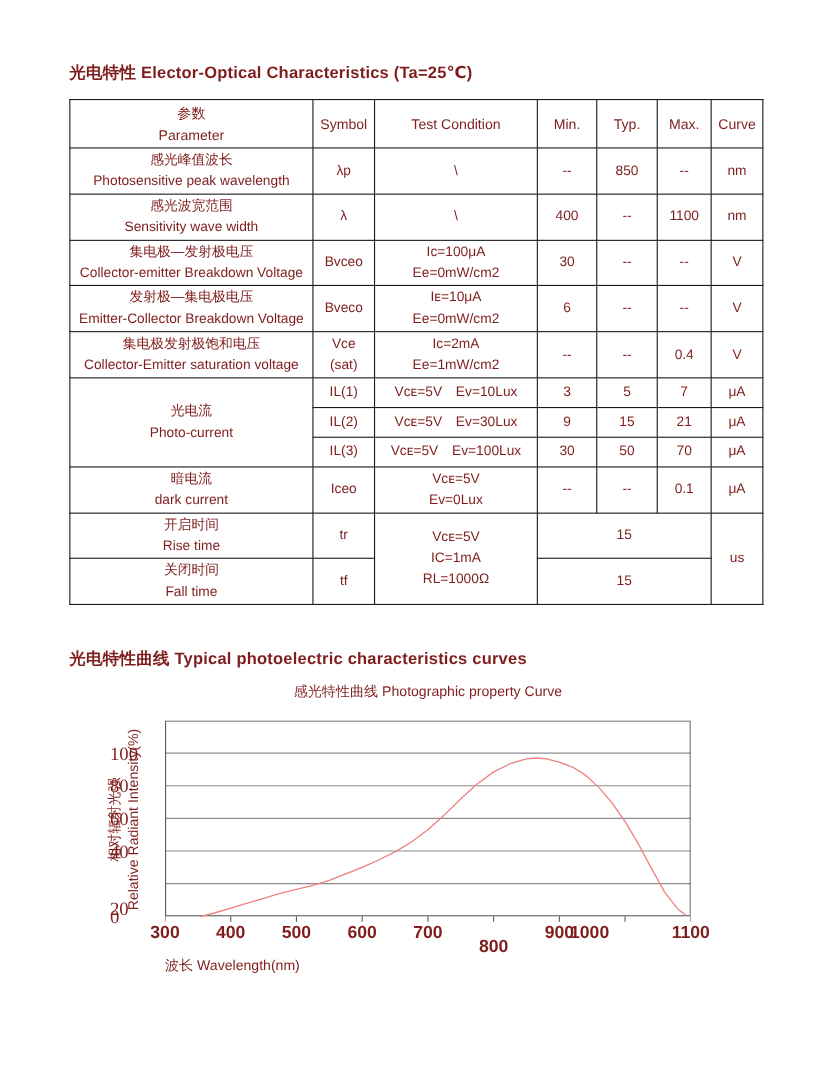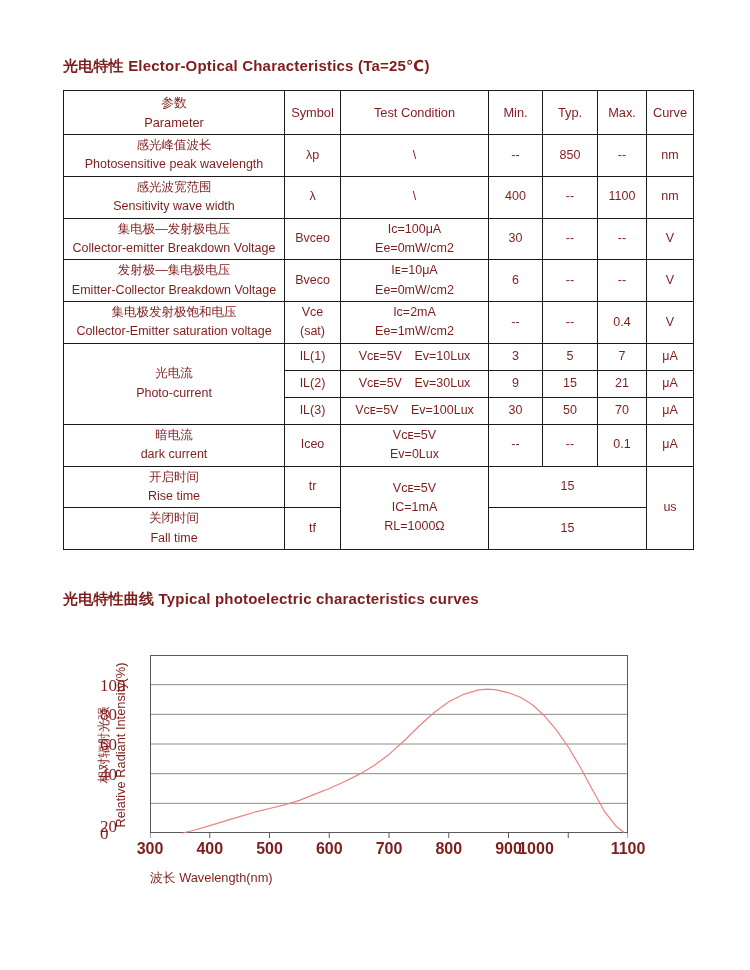--- a/index.html
+++ b/index.html
@@ -225,20 +225,21 @@
       <td>关闭时间
 Fall time</td>
       <td>tf</td>
       <td colspan="3">15</td>
     </tr>
   </tbody>
     </table>
 
   <div id="sec2-title" class="sec-title">光电特性曲线 Typical photoelectric characteristics curves</div>
 
+  <div id="chart-title">感光特性曲线  Photographic property Curve</div>
 
   <div id="y-axis-label">
     <div>相对辐射光强</div>
     <div>Relative  Radiant Intensity(%)</div>
   </div>
 
   <div id="plot-area"><svg width="478" height="184">
         <line x1="0" x2="478" y1="148.33333333333334" y2="148.33333333333334" stroke="#8c8c8c" stroke-width="1"></line>
         <line x1="0" x2="478" y1="118.66666666666666" y2="118.66666666666666" stroke="#8c8c8c" stroke-width="1"></line>
         <line x1="0" x2="478" y1="89" y2="89" stroke="#8c8c8c" stroke-width="1"></line>
@@ -261,21 +262,21 @@
       <div class="ytick-label" style="top: 794.333px; margin-top: 23px;">20</div>
       <div class="ytick-label" style="top: 764.667px;">40</div>
       <div class="ytick-label" style="top: 735px;">60</div>
       <div class="ytick-label" style="top: 705.333px;">80</div>
       <div class="ytick-label" style="top: 675.667px;">100</div>
       <div class="xtick-label" style="left: 123px;">300</div>
       <div class="xtick-label" style="left: 182.75px;">400</div>
       <div class="xtick-label" style="left: 242.5px;">500</div>
       <div class="xtick-label" style="left: 302.25px;">600</div>
       <div class="xtick-label" style="left: 362px;">700</div>
-      <div class="xtick-label" style="left: 421.75px;">800</div>
+      <div class="xtick-label" style="left: 421.75px; margin-top: 12px;">800</div>
       <div class="xtick-label" style="left: 481.5px;">900</div>
       <div class="xtick-label" style="left: 509px;">1000</div>
       <div class="xtick-label" style="left: 601px;">1100</div>
     </div>
 
   <div id="x-axis-label">波长  Wavelength(nm)</div>
 
 </div>
 
 </body></html>

